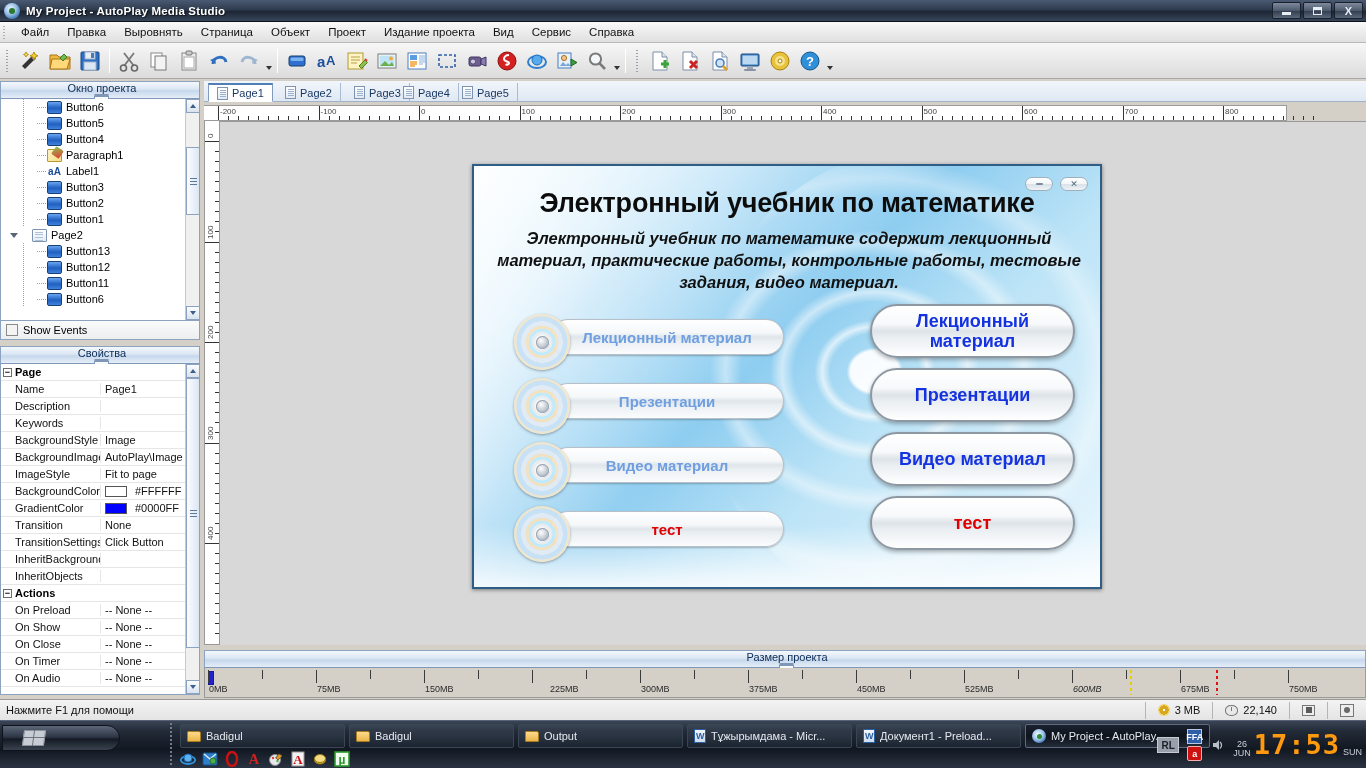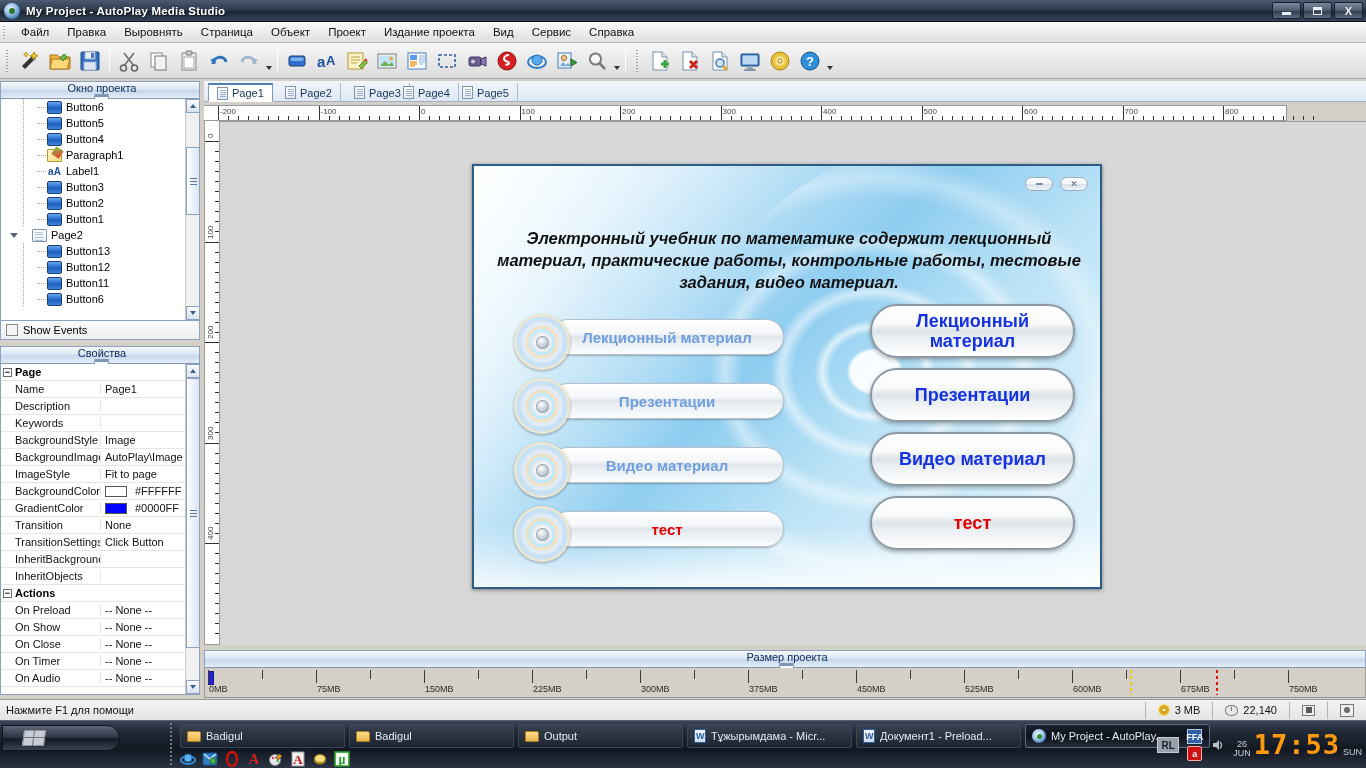--- a/index.html
+++ b/index.html
@@ -932,20 +932,21 @@
       <div class="lightband"></div>
       <div class="bottomband"></div>
 
       <div class="pg-winbtns">
         <div class="pillbtn">
             <span class="bar"></span>
           </div>
         <div class="pillbtn">✕</div>
       </div>
 
+      <div class="pg-title">Электронный учебник по математике</div>
       <div class="pg-desc">Электронный учебник по математике содержит лекционный материал, практические работы, контрольные работы, тестовые задания, видео материал.</div>
 
       <div class="btn-col-left">
         <div class="cdrow">
           <div class="lbtn">
               <span class="txt txt-blue-lt">Лекционный материал</span>
             </div>
           <div class="cd"></div>
         </div>
         <div class="cdrow">
@@ -996,36 +997,36 @@
     <div class="sz-tick major" style="left: 3px;"></div>
         <div class="sz-label" style="left: 4px;">0MB</div>
         <div class="sz-tick" style="left: 57px;"></div>
         <div class="sz-tick major" style="left: 111px;"></div>
         <div class="sz-label" style="left: 112px;">75MB</div>
         <div class="sz-tick" style="left: 165px;"></div>
         <div class="sz-tick major" style="left: 219px;"></div>
         <div class="sz-label" style="left: 220px;">150MB</div>
         <div class="sz-tick" style="left: 273px;"></div>
         <div class="sz-tick major" style="left: 327px;"></div>
-        <div class="sz-label" style="left: 328px;">225MB</div>
+        <div class="sz-label" style="left: 345px;">225MB</div>
         <div class="sz-tick" style="left: 381px;"></div>
         <div class="sz-tick major" style="left: 435px;"></div>
         <div class="sz-label" style="left: 436px;">300MB</div>
         <div class="sz-tick" style="left: 489px;"></div>
         <div class="sz-tick major" style="left: 543px;"></div>
         <div class="sz-label" style="left: 544px;">375MB</div>
         <div class="sz-tick" style="left: 597px;"></div>
         <div class="sz-tick major" style="left: 651px;"></div>
         <div class="sz-label" style="left: 652px;">450MB</div>
         <div class="sz-tick" style="left: 705px;"></div>
         <div class="sz-tick major" style="left: 759px;"></div>
         <div class="sz-label" style="left: 760px;">525MB</div>
         <div class="sz-tick" style="left: 813px;"></div>
         <div class="sz-tick major" style="left: 867px;"></div>
-        <div class="sz-label" style="left: 868px;">600MB</div>
+        <div class="sz-label" style="left: 868px; font-style: italic;">600MB</div>
         <div class="sz-tick" style="left: 921px;"></div>
         <div class="sz-tick major" style="left: 975px;"></div>
         <div class="sz-label" style="left: 976px;">675MB</div>
         <div class="sz-tick" style="left: 1029px;"></div>
         <div class="sz-tick major" style="left: 1083px;"></div>
         <div class="sz-label" style="left: 1084px;">750MB</div>
         <div class="sz-marker" style="left: 924.6px; background-image: repeating-linear-gradient(rgb(232, 208, 0) 0px, rgb(232, 208, 0) 3px, transparent 3px, transparent 6px);"></div>
         <div class="sz-marker" style="left: 1011px; background-image: repeating-linear-gradient(rgb(221, 17, 17) 0px, rgb(221, 17, 17) 3px, transparent 3px, transparent 6px);"></div>
       </div>
   </div>

